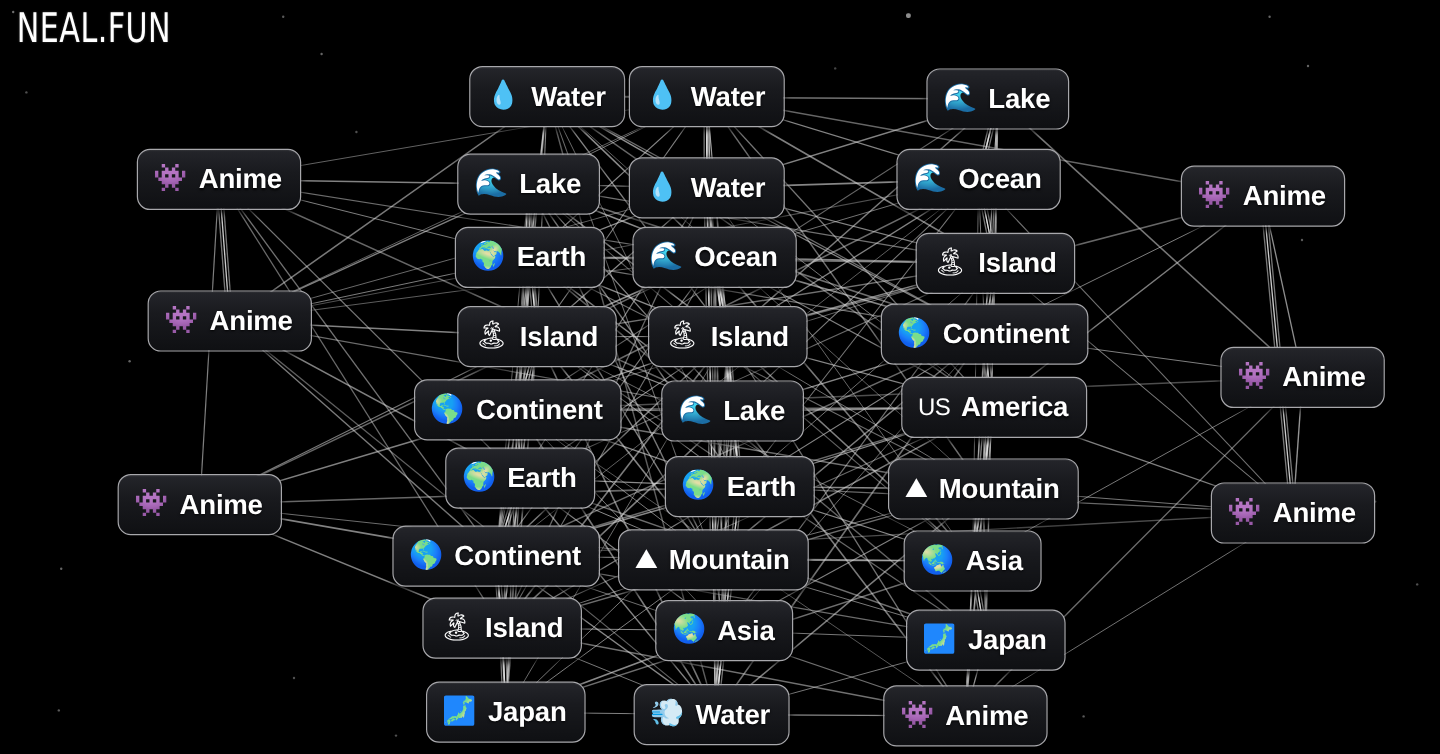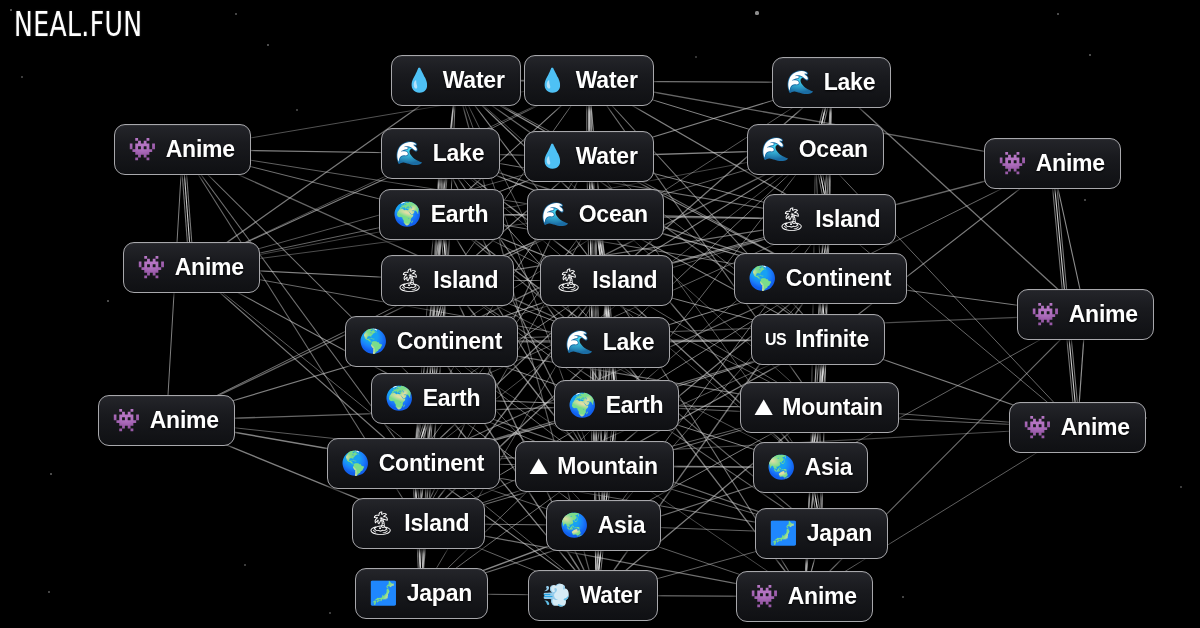--- a/index.html
+++ b/index.html
@@ -107,22 +107,22 @@
     font-family: "DejaVu Sans", sans-serif;
   }
   .node .label {
     font-size: 23px;
     font-weight: 700;
     letter-spacing: -0.2px;
     text-shadow: 0 1px 2px rgba(0,0,0,0.9);
   }
   
   .node .emoji.flag {
-    font-size: 16px;
-    font-weight: 700;
+    font-size: 20px;
+    font-weight: 400;
     letter-spacing: -0.5px;
     font-family: "Liberation Sans", sans-serif;
   }
 </style>
 </head>
 <body>
 
 <div id="stage">
 
   <svg id="web" width="1200" height="628" viewBox="0 0 1200 628">
@@ -549,21 +549,21 @@
       <div class="node" id="n15" style="left: 345px; top: 316px;">
         <span class="emoji">🌎</span>
         <span class="label">Continent</span>
       </div>
       <div class="node" id="n16" style="left: 551px; top: 317px;">
         <span class="emoji">🌊</span>
         <span class="label">Lake</span>
       </div>
       <div class="node" id="n17" style="left: 751px; top: 314px;">
         <span class="emoji flag">US</span>
-        <span class="label">Infinite</span>
+        <span class="label">America</span>
       </div>
       <div class="node" id="n18" style="left: 1017px; top: 289px;">
         <span class="emoji">👾</span>
         <span class="label">Anime</span>
       </div>
       <div class="node" id="n19" style="left: 371px; top: 373px;">
         <span class="emoji">🌍</span>
         <span class="label">Earth</span>
       </div>
       <div class="node" id="n20" style="left: 554px; top: 380px;">

